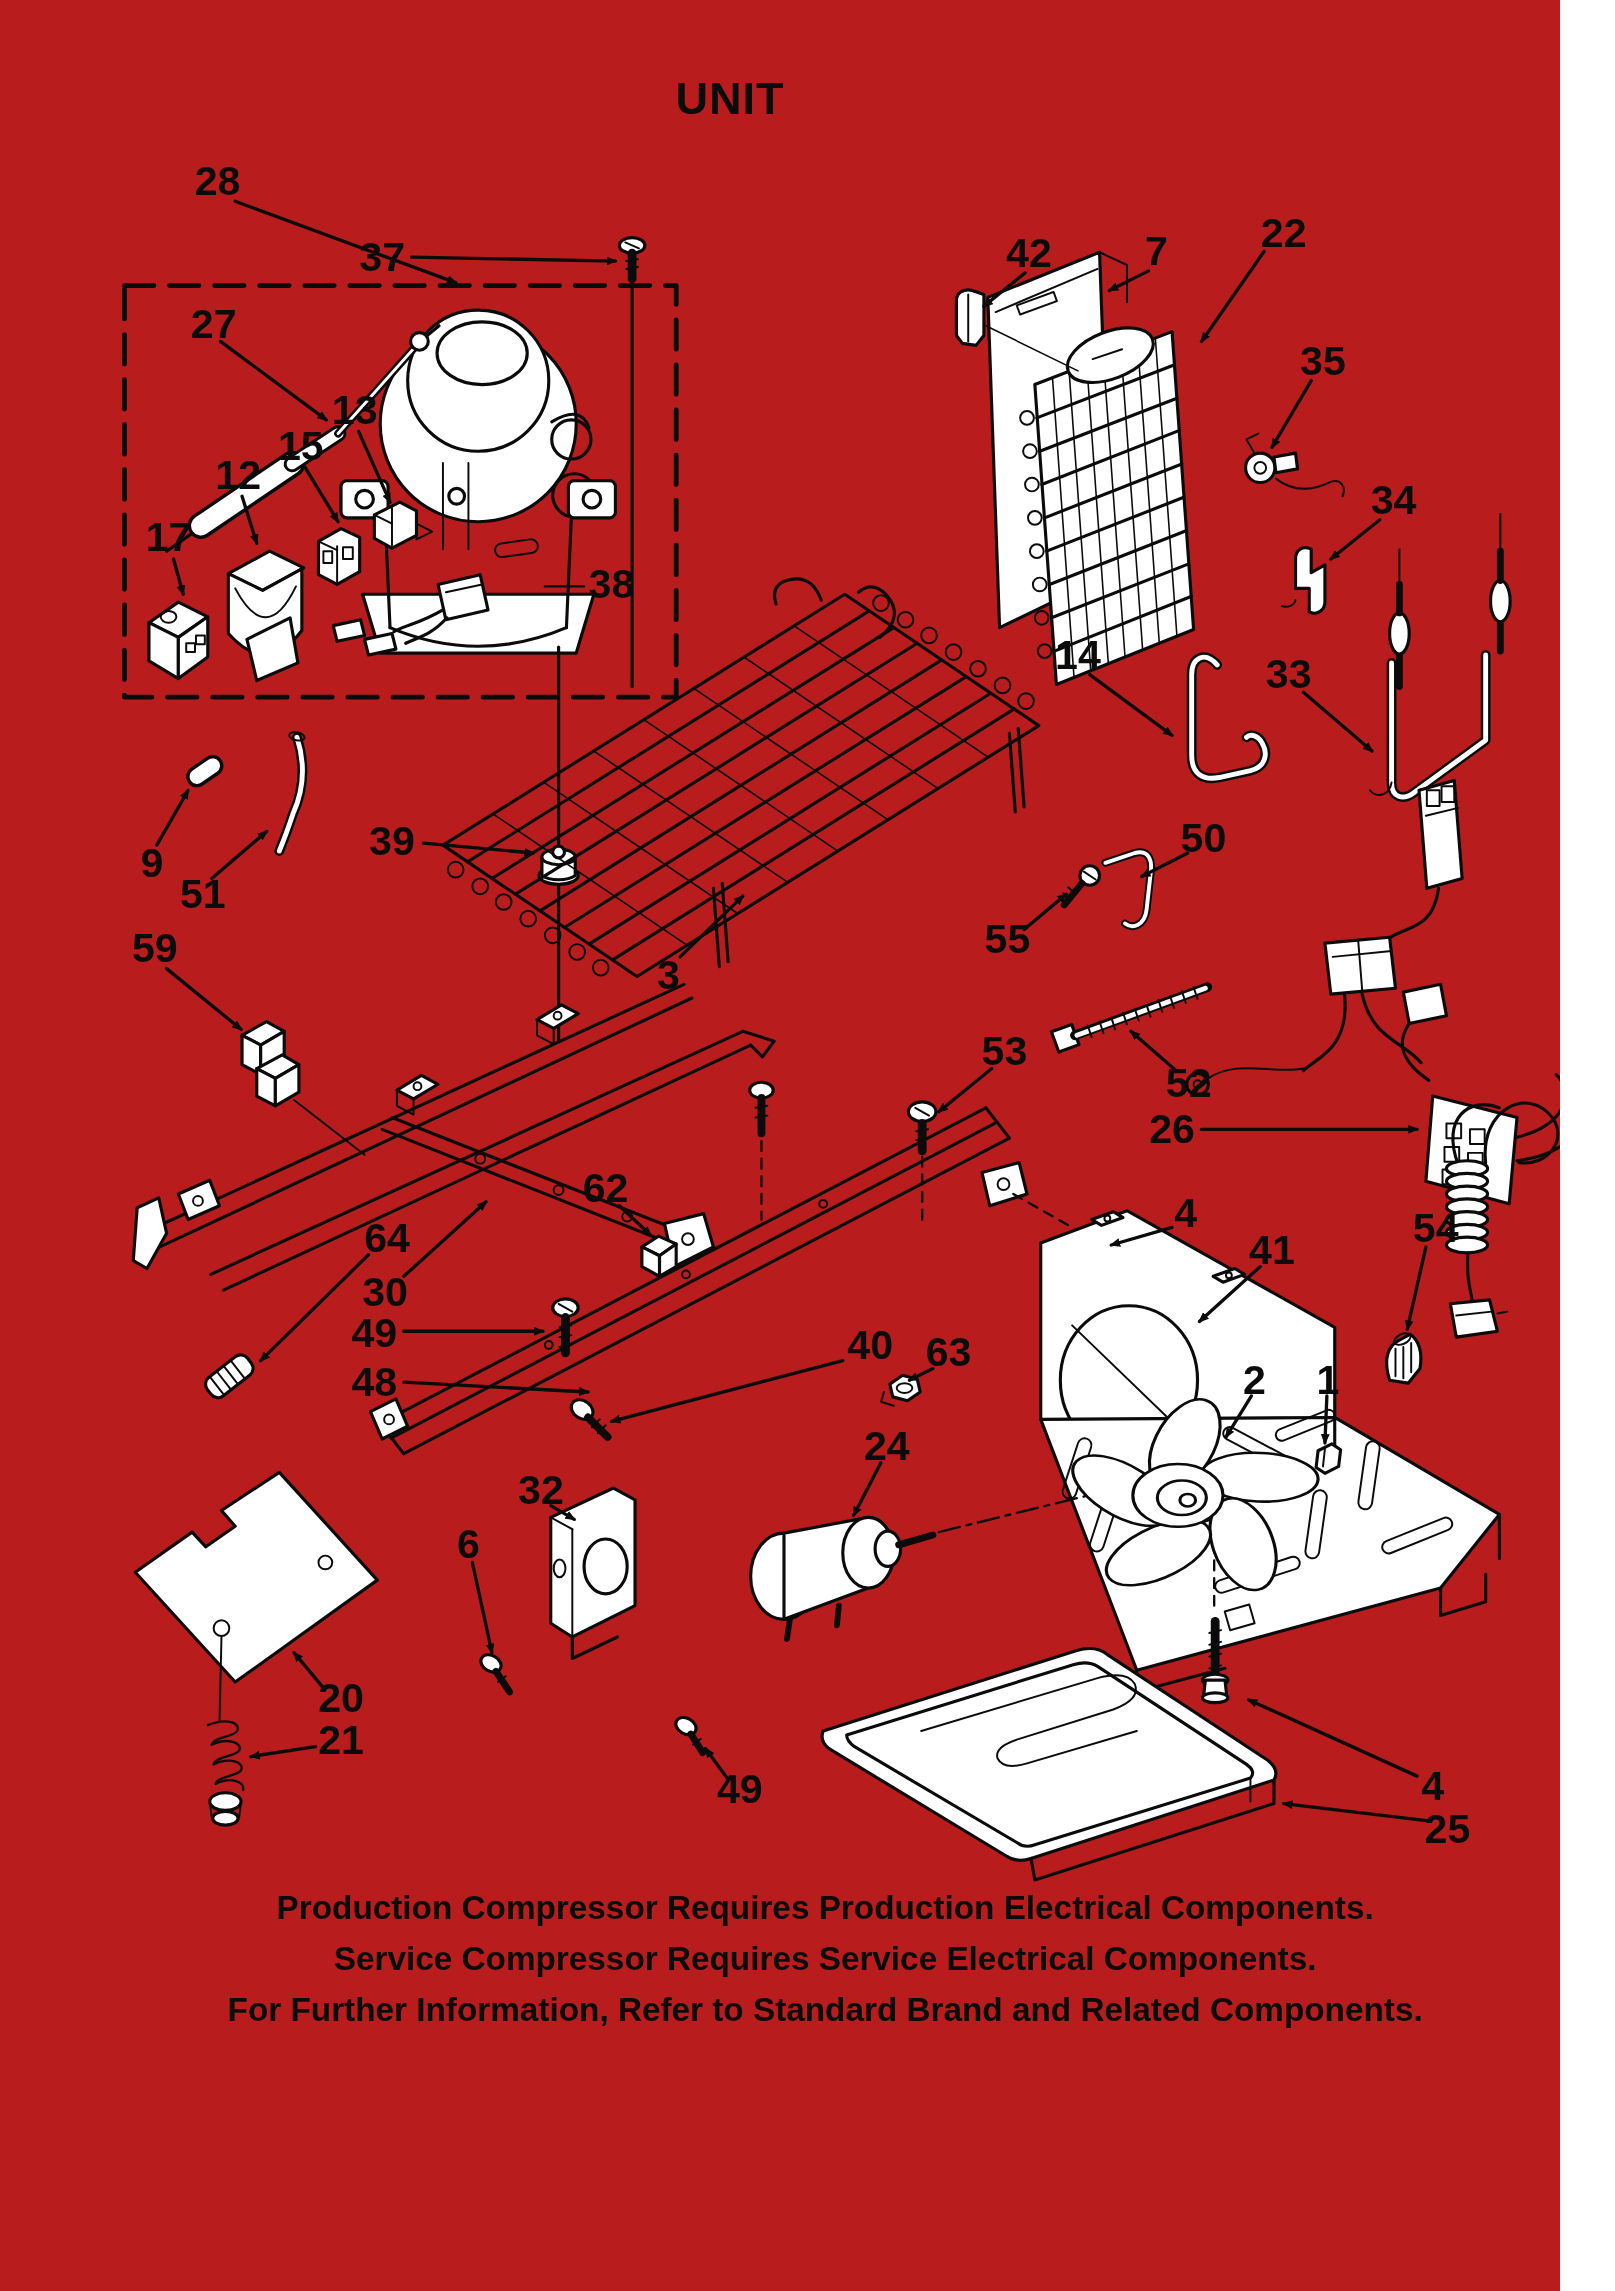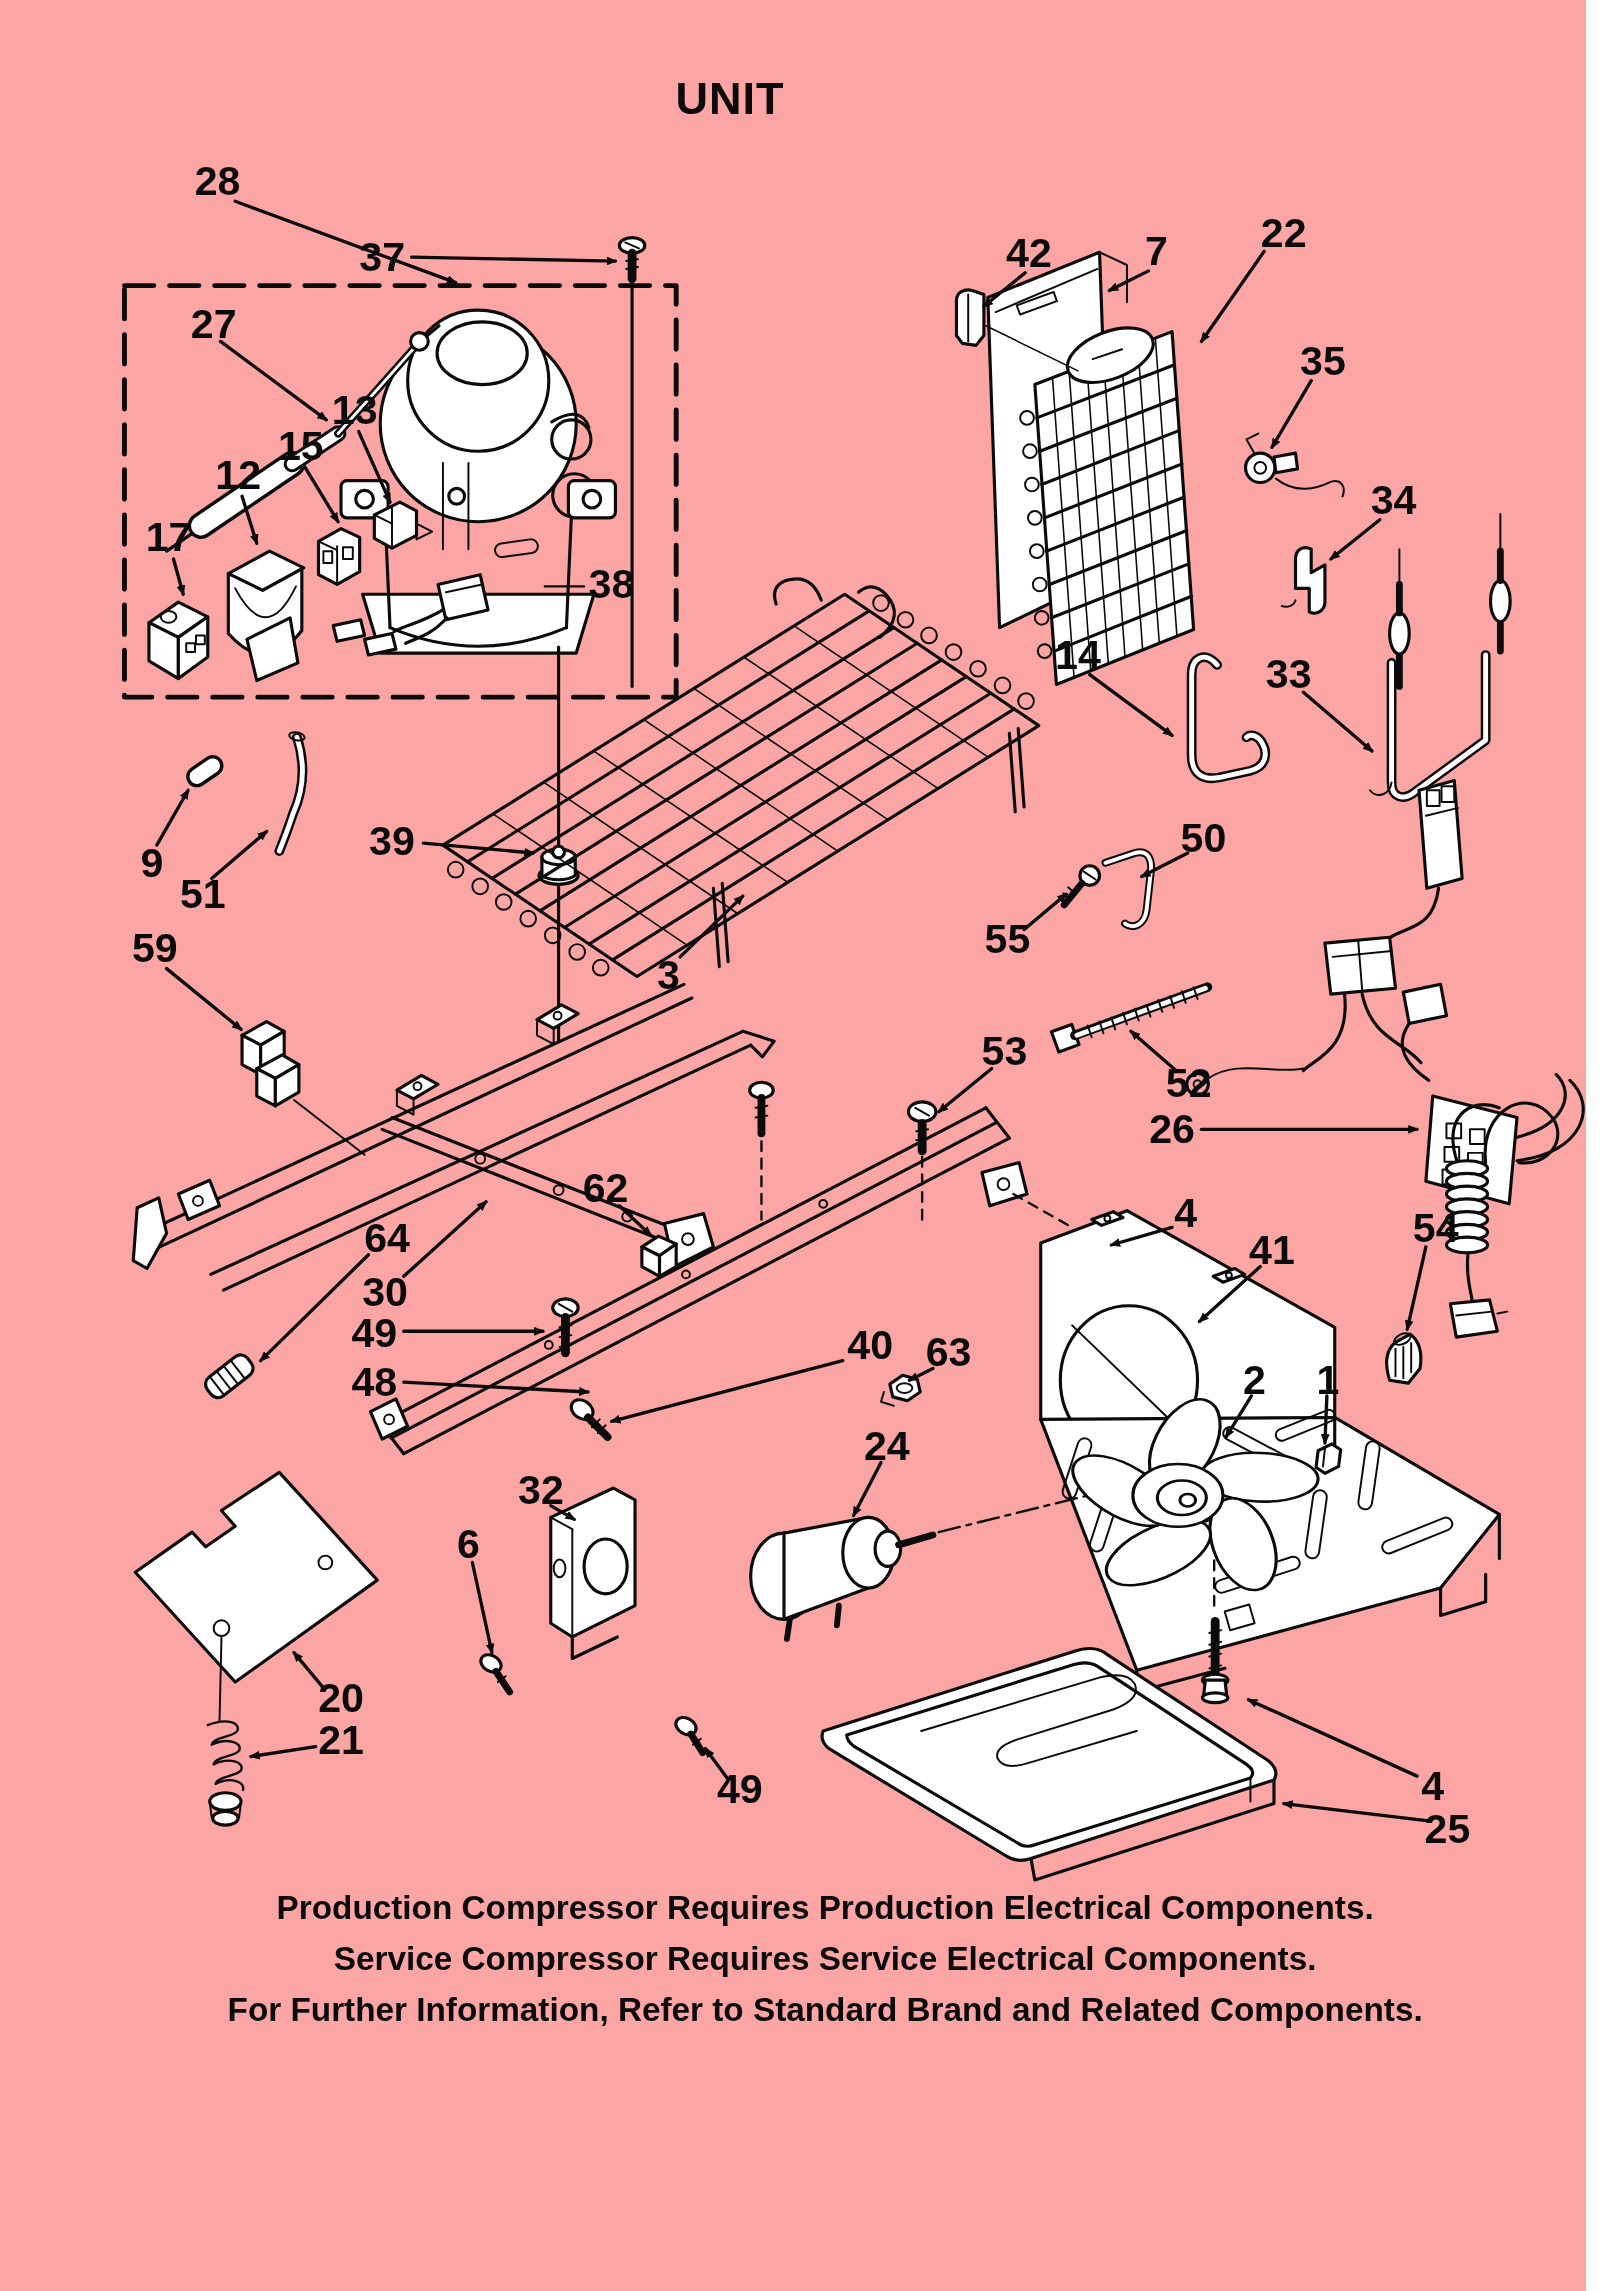--- a/index.html
+++ b/index.html
@@ -1,17 +1,17 @@
 <!DOCTYPE html>
 <html><head>
 <meta charset="utf-8">
 <style>
   html,body{margin:0;padding:0;background:#ffffff;}
-  .page{position:relative;width:1560px;height:2292px;background:#fca5a5;overflow:hidden;
-        font-family:"Liberation Sans", sans-serif;padding-left:26px;}
+  .page{position:relative;width:1560px;height:2292px;background:#b91c1c;overflow:hidden;
+        font-family:"Liberation Sans", sans-serif;}
   svg{position:absolute;left:0;top:0;}
   svg *{stroke-linecap:round;stroke-linejoin:round;}
   .s   {stroke:#0b0b0b;stroke-width:3.2;fill:none;}
   .s2  {stroke:#0b0b0b;stroke-width:2;fill:none;}
   .thin{stroke:#0b0b0b;stroke-width:1.6;fill:none;}
   .fw  {fill:#ffffff;stroke:#0b0b0b;stroke-width:3.2;}
   .ld  {stroke:#0b0b0b;stroke-width:3.4;fill:none;marker-end:url(#ah);}
   .pl  {stroke:#0b0b0b;stroke-width:2.4;fill:none;}
   .dash{stroke:#0b0b0b;stroke-width:2.4;fill:none;stroke-dasharray:10 8;}
   .dashdot{stroke:#0b0b0b;stroke-width:2.4;fill:none;stroke-dasharray:22 7 5 7;}

